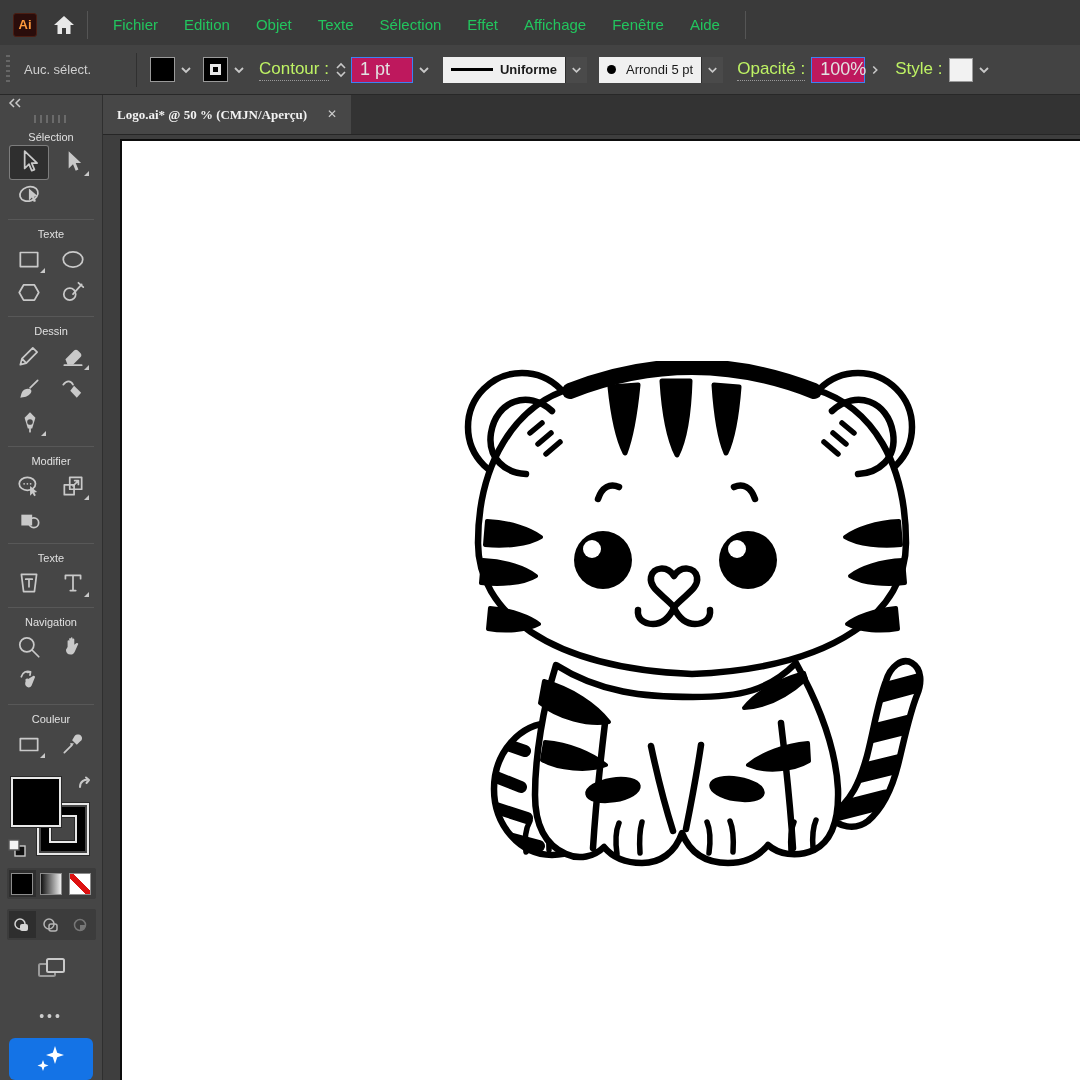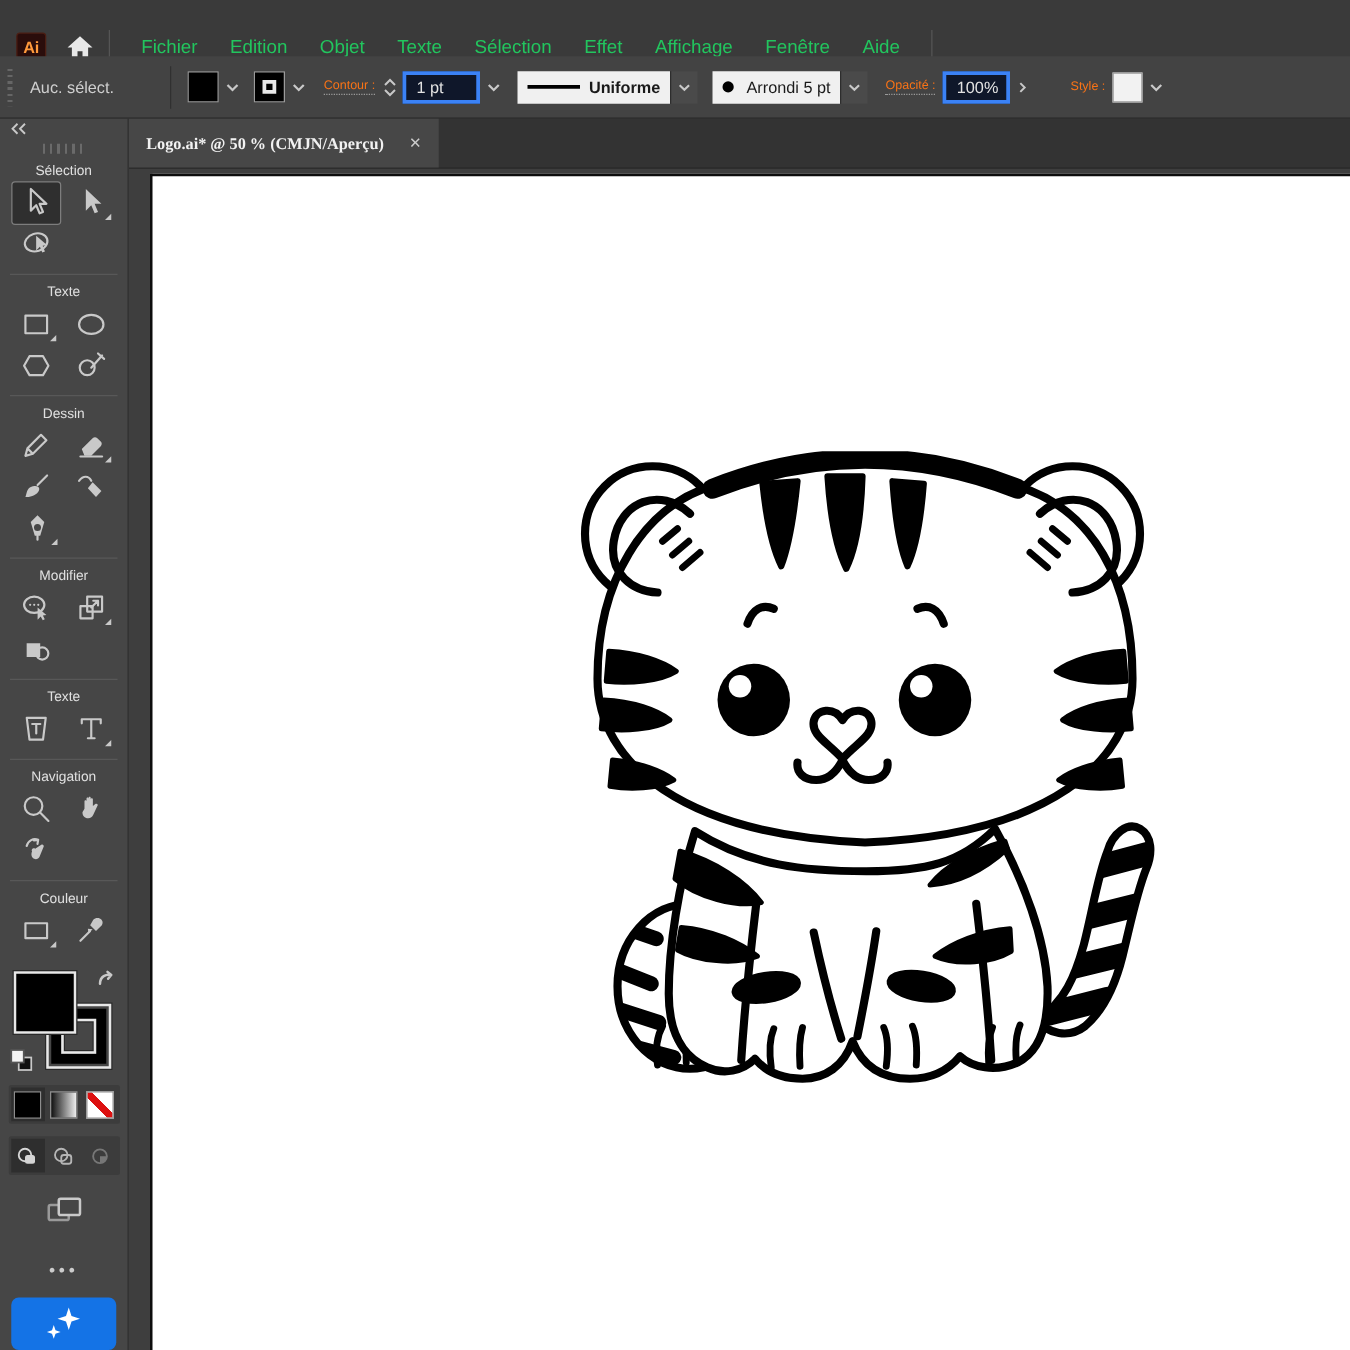--- a/index.html
+++ b/index.html
@@ -7,21 +7,21 @@
   body {
     font-family: "Liberation Sans", sans-serif;
     background:#3a3a3a;
     position:relative;
     -webkit-font-smoothing: antialiased;
   }
   svg { display:block; }
 
   
   .menubar {
-    position:absolute; left:0; top:16px; width:1080px; height:44px;
+    position:absolute; left:0; top:3px; width:1080px; height:44px;
     background:#3a3a3a; display:flex; align-items:center;
     border-bottom:1px solid #2a2a2a;
   }
   .ai-logo {
     width:24px; height:24px; margin-left:13px; border-radius:3px;
     background:#2a0d0b; color:#ff9a3c; font-weight:bold; font-size:13px;
     display:flex; align-items:center; justify-content:center;
     border:1px solid #4b1d12;
   }
   .home-btn { margin-left:16px; }
@@ -45,27 +45,27 @@
   .cb-status { color:#cfcfcf; font-size:13px; width:108px; padding-left:6px; }
   .cb-sep { width:1px; height:34px; background:#303030; margin:0 10px; }
   .swatch-group { display:flex; align-items:center; margin:0 3px; }
   .cb-swatch { width:25px; height:25px; border:1px solid #9a9a9a; background:#000; position:relative; }
   .cb-swatch.stroke::after {
     content:""; position:absolute; left:6px; top:6px; right:6px; bottom:6px;
     border:3px solid #e8e8e8; background:#000;
   }
   .chev { width:16px; height:16px; margin:0 3px; }
   .chev path, .chev-r path { stroke:#c8c8c8; stroke-width:1.8; fill:none; }
-  .cb-label { color:#f97316; font-size:10px; border-bottom:1px dotted #9a9a9a; margin:0 6px; padding-bottom:1px; white-space:nowrap; }
+  .cb-label { color:#bef264; font-size:17px; border-bottom:1px dotted #9a9a9a; margin:0 6px; padding-bottom:1px; white-space:nowrap; }
   .spinner { display:flex; flex-direction:column; justify-content:center; margin-right:4px; }
   .spinner svg { width:12px; height:8px; }
   .spinner path { stroke:#c8c8c8; stroke-width:1.6; fill:none; }
   .cb-field {
-    background:#0f172a; border:3px solid #3b82f6; color:#e2e2e2;
-    font-size:13px; height:26px; display:flex; align-items:center;
+    background:#be185d; border:1px solid #3b82f6; color:#e2e2e2;
+    font-size:18px; height:26px; display:flex; align-items:center;
     padding:0 8px; font-family:"Liberation Sans",sans-serif;
   }
   .field-w1 { width:62px; }
   .field-w2 { width:54px; }
   .dd-white {
     background:#f0f0f0; height:26px; display:flex; align-items:center;
     padding:0 8px; color:#1a1a1a; font-size:13px; white-space:nowrap;
   }
   .dd-chevbox {
     height:26px; width:22px; background:#4a4a4a; border-left:1px solid #2d2d2d;
@@ -251,21 +251,21 @@
   </div>
 
   <div class="cb-label" style="margin-left:14px;">Opacité :</div>
   <div class="cb-field field-w2">100%</div>
   <div class="chev-right">
     <svg class="chev" viewBox="0 0 16 16">
         <path d="M6,4 L10,8 L6,12"></path>
       </svg>
   </div>
 
-  <div class="cb-label" style="border-bottom:none; margin-left:28px;">Style :</div>
+  <div class="cb-label" style="border-bottom:none; margin-left:10px;">Style :</div>
   <div class="style-swatch"></div>
   <svg class="chev" viewBox="0 0 16 16">
       <path d="M4,6 L8,10 L12,6"></path>
     </svg>
 </div>
 
 <div class="tabbar">
   <div class="doc-tab">
     <span>Logo.ai* @ 50 % (CMJN/Aperçu)</span>
     <span class="tab-close">✕</span>

